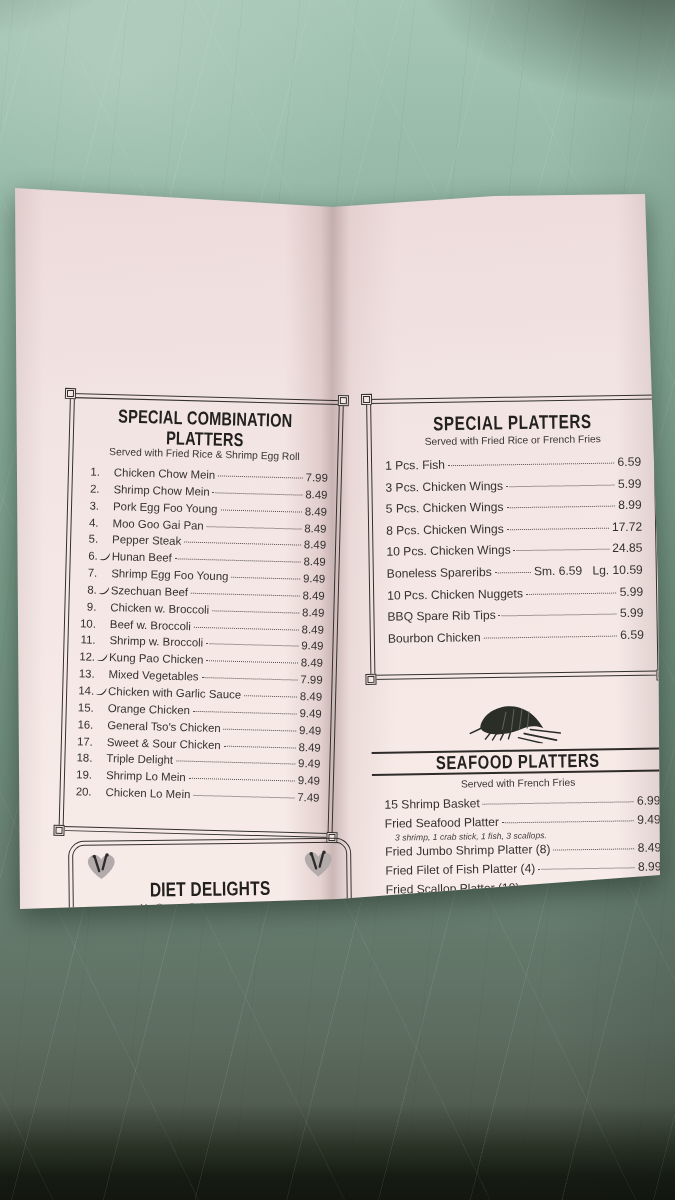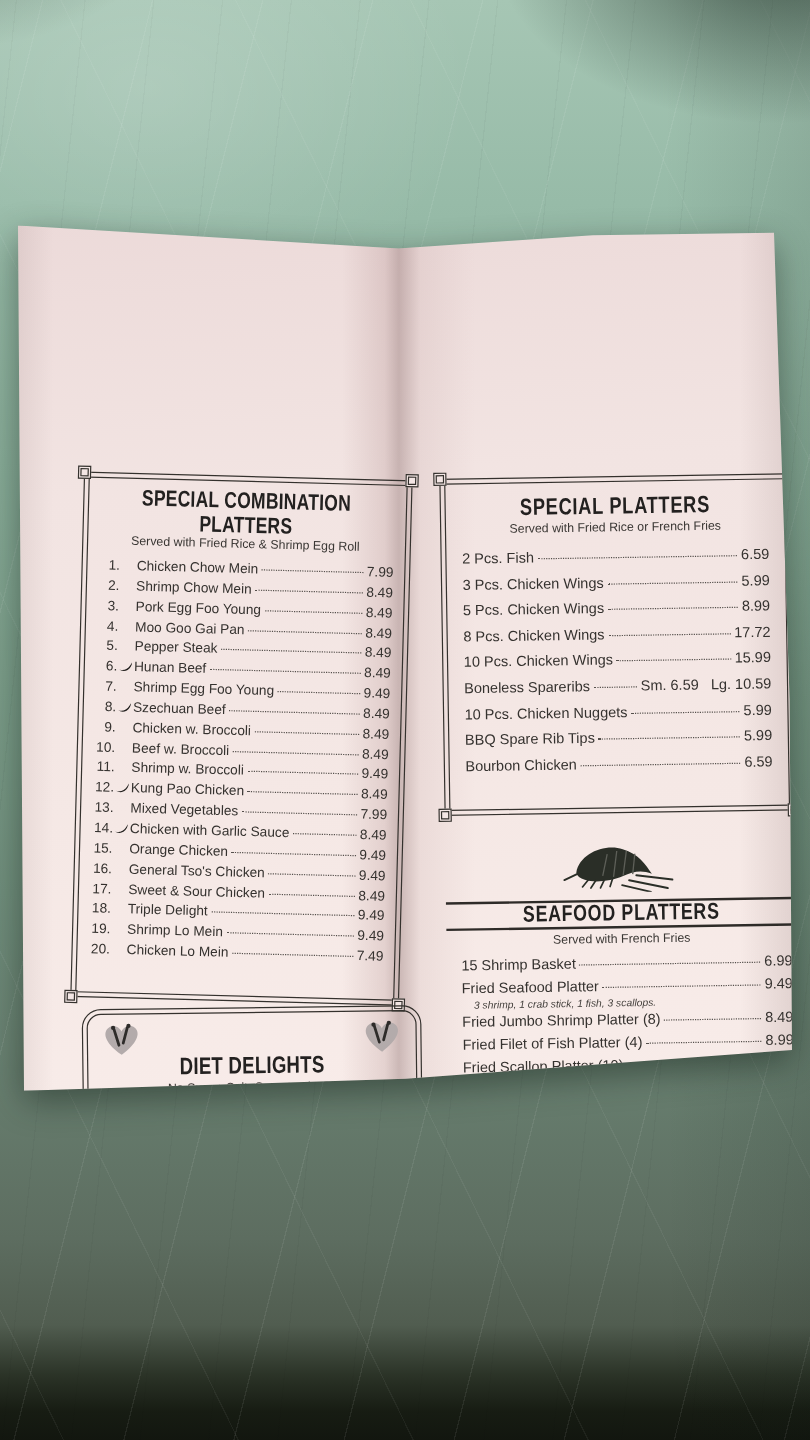--- a/index.html
+++ b/index.html
@@ -440,21 +440,21 @@
           <span class="knot tl"></span>
           <span class="knot tr"></span>
           <span class="knot bl"></span>
           <span class="knot br"></span>
           <div class="special-inner">
             <span class="box-title" style="font-size:15.2px;letter-spacing:0.6px">SPECIAL PLATTERS</span>
             <span class="box-sub">Served with Fried Rice or French Fries</span>
             <div style="margin-top:11px">
 
                 <div class="sp-row">
-                  <span>2 Pcs. Fish</span>
+                  <span>1 Pcs. Fish</span>
                   <span class="dots"></span>
                   <span class="price">6.59</span>
                 </div>
 
                 <div class="sp-row">
                   <span>3 Pcs. Chicken Wings</span>
                   <span class="dots"></span>
                   <span class="price">5.99</span>
                 </div>
 
@@ -466,21 +466,21 @@
 
                 <div class="sp-row">
                   <span>8 Pcs. Chicken Wings</span>
                   <span class="dots"></span>
                   <span class="price">17.72</span>
                 </div>
 
                 <div class="sp-row">
                   <span>10 Pcs. Chicken Wings</span>
                   <span class="dots"></span>
-                  <span class="price">15.99</span>
+                  <span class="price">24.85</span>
                 </div>
 
                 <div class="sp-row">
                   <span>Boneless Spareribs</span>
                   <span class="dots"></span>
                   <span class="price">Sm. 6.59   Lg. 10.59</span>
                 </div>
 
                 <div class="sp-row">
                   <span>10 Pcs. Chicken Nuggets</span>

